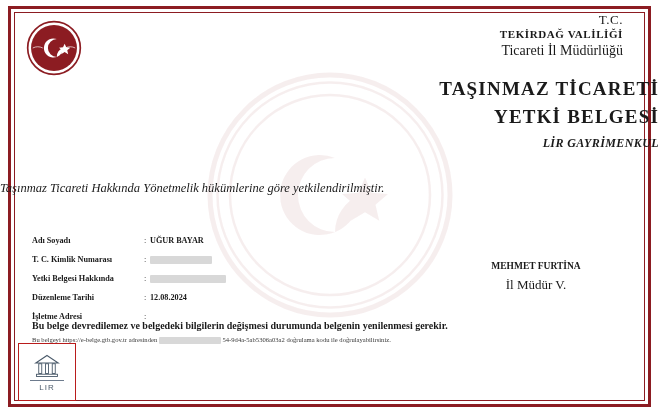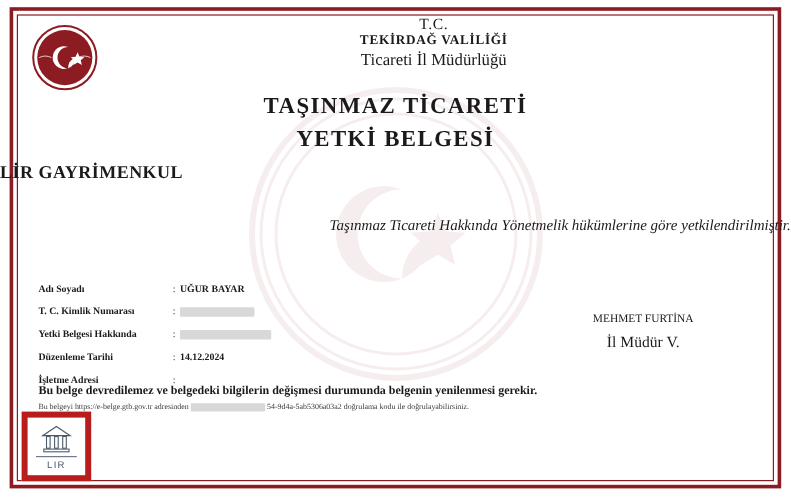--- a/index.html
+++ b/index.html
@@ -56,65 +56,66 @@
     width: 56px;
     height: 56px;
   }
 
   
   .header {
     position: absolute;
     left: 100px;
     right: 36px;
     top: 12px;
-    text-align: center;
+    text-align: right;
     line-height: 1.25;
   }
   .hdr-tc {
     font-size: 13px;
     letter-spacing: 0.5px;
   }
   .hdr-city {
     font-size: 11px;
     font-weight: bold;
     letter-spacing: 0.6px;
   }
   .hdr-dept {
     font-size: 14px;
   }
 
   .title {
     position: absolute;
     left: 0;
     right: 0;
     top: 75px;
-    text-align: center;
+    text-align: right;
     font-size: 19px;
     font-weight: bold;
     letter-spacing: 1.2px;
     line-height: 1.45;
   }
 
   .company {
     position: absolute;
     left: 0;
     right: 0;
     top: 136px;
-    text-align: left;
-    font-size: 15px;
+    text-align: right;
+    font-size: 12px;
     font-weight: bold;
     letter-spacing: 0.4px;
+    font-style: italic;
   }
 
   .statement {
     position: absolute;
     left: 0;
     right: 0;
     top: 181px;
-    text-align: right;
+    text-align: left;
     font-size: 12.5px;
     font-style: italic;
   }
 
   
   .fields {
     position: absolute;
     left: 32px;
     top: 236px;
     width: 360px;
@@ -172,31 +173,31 @@
   
   .signature {
     position: absolute;
     right: 48px;
     top: 258px;
     text-align: center;
     font-size: 9.5px;
     line-height: 1.7;
     width: 150px;
   }
-  .sig-name { font-weight: normal; }
+  .sig-name { font-weight: bold; }
   .sig-title { font-size: 13px; }
 
   
   .logo-box {
     position: absolute;
     left: 18px;
     bottom: 14px;
     width: 58px;
     height: 58px;
-    border: 5px solid #b91c1c;
+    border: 1px solid #b91c1c;
     box-sizing: border-box;
     background: #ffffff;
     display: flex;
     flex-direction: column;
     align-items: center;
     justify-content: center;
   }
   .logo-mark {
     width: 30px;
     height: 26px;
@@ -277,21 +278,21 @@
       <div class="field-value"><span class="redacted r-60"></span></div>
     </div>
     <div class="field-row">
       <div class="field-label">Yetki Belgesi Hakkında</div>
       <div class="field-colon">:</div>
       <div class="field-value"><span class="redacted r-75"></span></div>
     </div>
     <div class="field-row">
       <div class="field-label">Düzenleme Tarihi</div>
       <div class="field-colon">:</div>
-      <div class="field-value">14.12.2024</div>
+      <div class="field-value">12.08.2024</div>
     </div>
     <div class="field-row">
       <div class="field-label">İşletme Adresi</div>
       <div class="field-colon">:</div>
     </div>
   </div>
 
   <div class="note">Bu belge devredilemez ve belgedeki bilgilerin değişmesi durumunda belgenin yenilenmesi gerekir.</div>
 
   <div class="verify">

